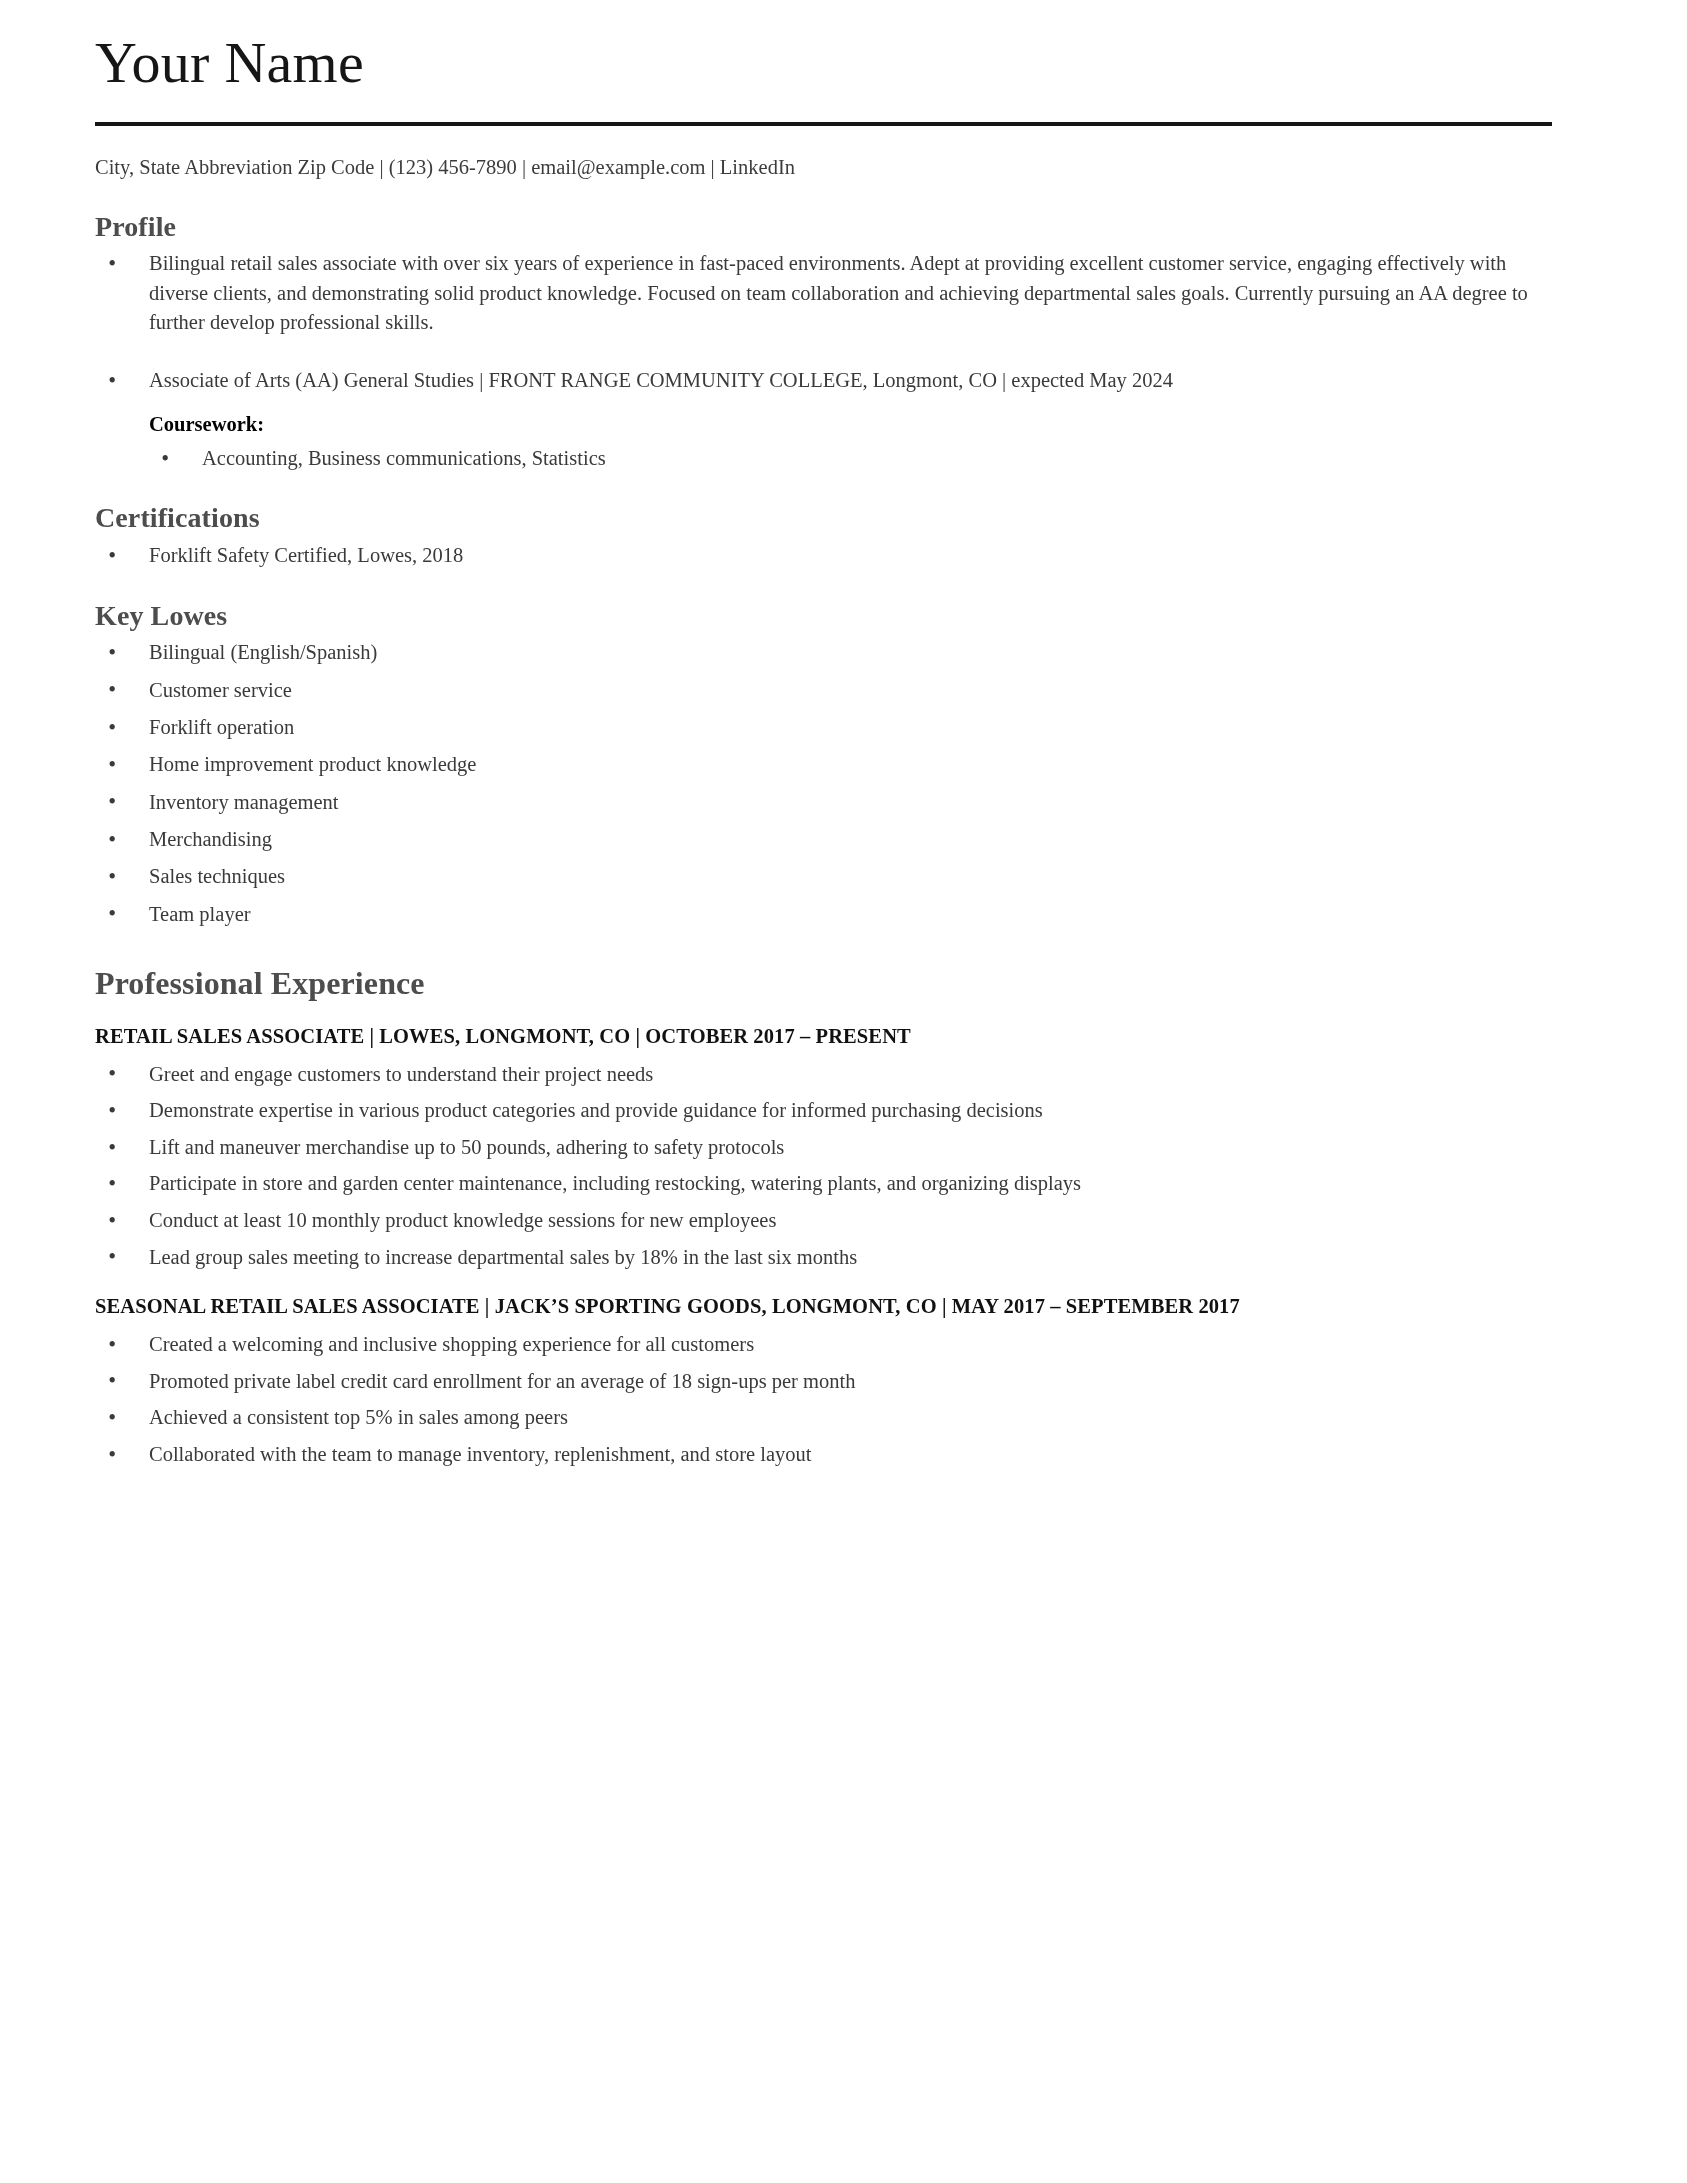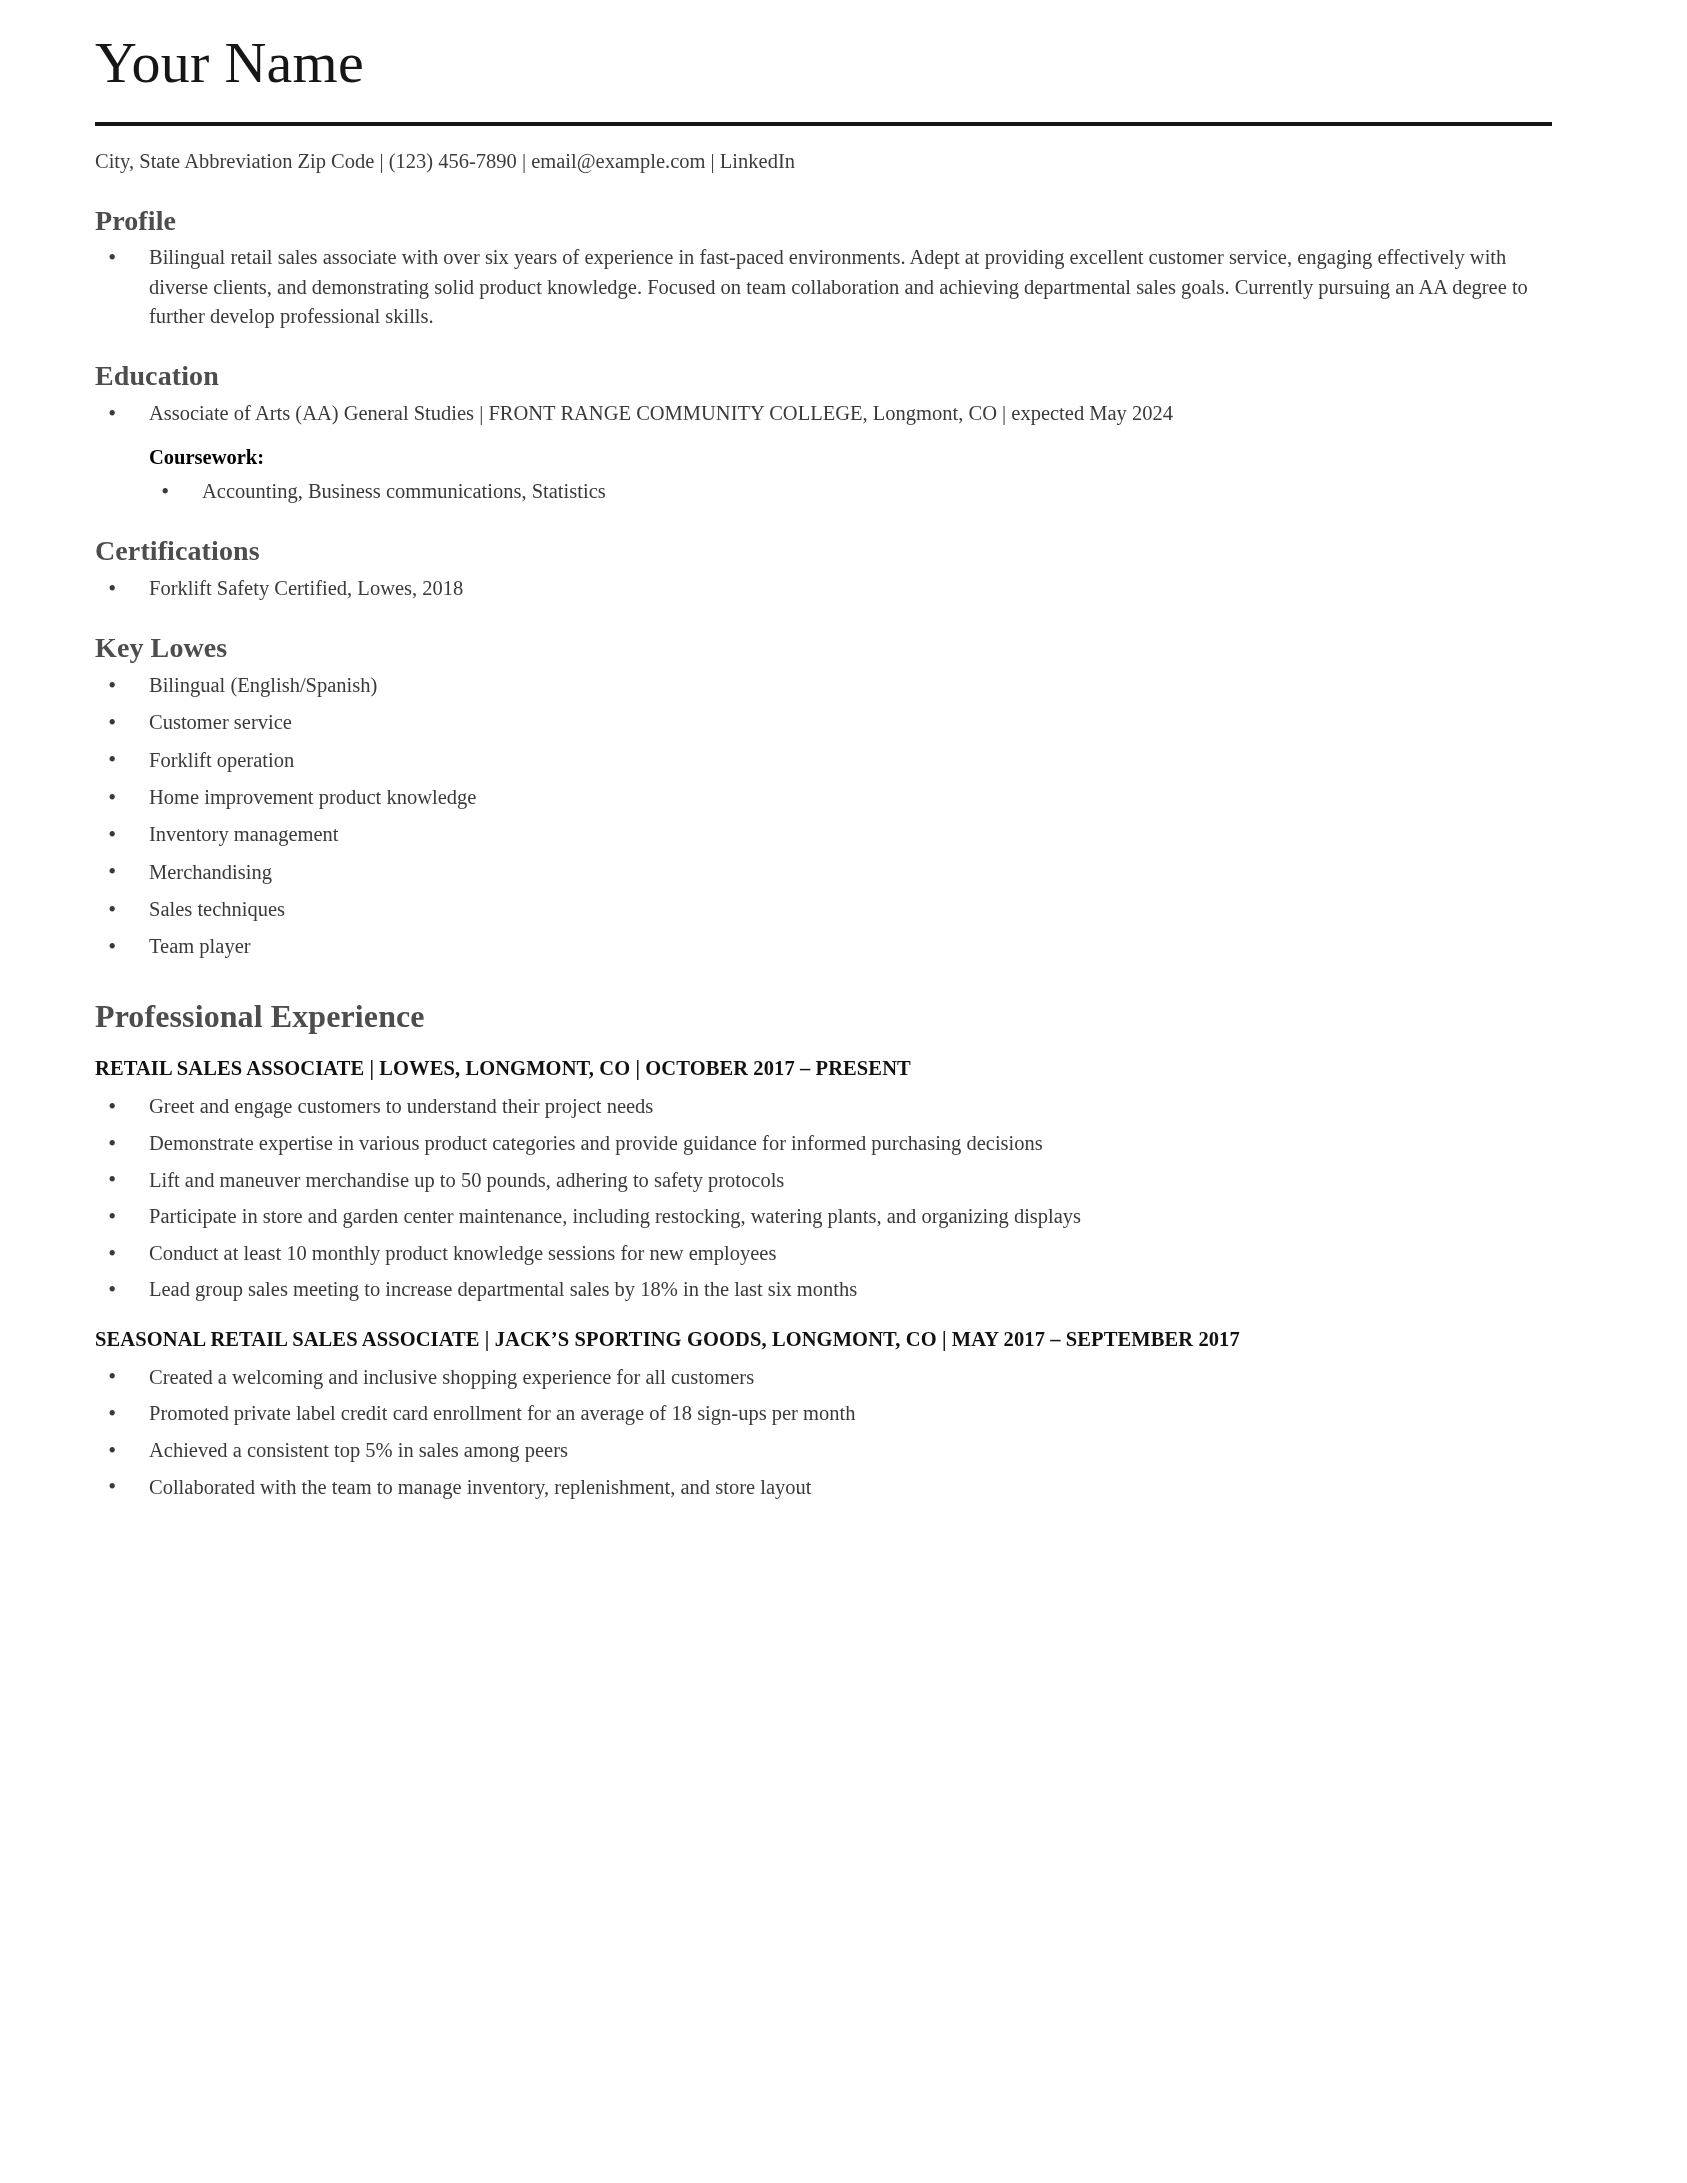--- a/index.html
+++ b/index.html
@@ -37,21 +37,21 @@
   .name-rule {
     height: 4px;
     background: #161616;
     width: 100%;
     margin-top: 28px;
   }
   .contact {
     font-size: 20.5px;
     line-height: 1.35;
     color: #3c3c3c;
-    margin-top: 22px;
+    margin-top: 28px;
   }
 
   
   .section {
     margin-top: 29px;
   }
   .section-title {
     font-size: 28px;
     line-height: 1.15;
     font-weight: 700;
@@ -142,21 +142,20 @@
     </div>
 
     <div class="section">
       <h2 class="section-title">Profile</h2>
       <ul class="blist tight">
         <li>Bilingual retail sales associate with over six years of experience in fast-paced environments. Adept at providing excellent customer service, engaging effectively with diverse clients, and demonstrating solid product knowledge. Focused on team collaboration and achieving departmental sales goals. Currently pursuing an AA degree to further develop professional skills.</li>
       </ul>
     </div>
 
     <div class="section">
-      <h2 class="section-title">Education</h2>
       <ul class="blist tight">
         <li>Associate of Arts (AA) General Studies | FRONT RANGE COMMUNITY COLLEGE, Longmont, CO | expected May 2024</li>
       </ul>
       <div class="subhead">Coursework:</div>
       <ul class="blist sub">
         <li>Accounting, Business communications, Statistics</li>
       </ul>
     </div>
 
     <div class="section">

